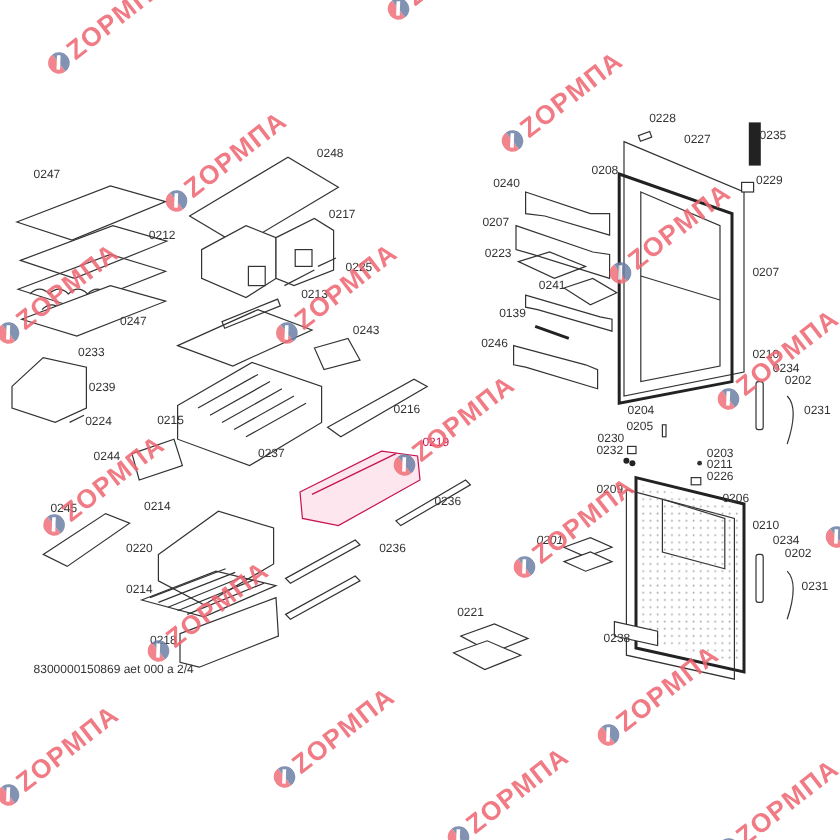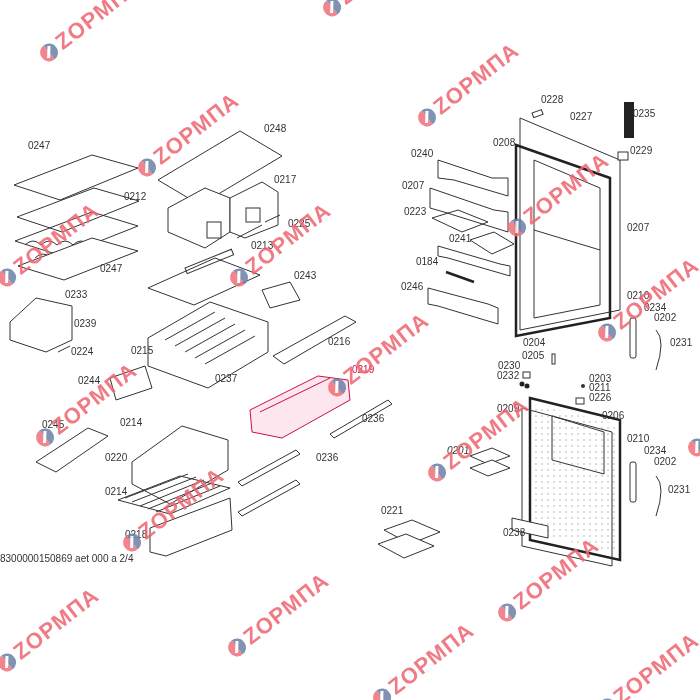--- a/index.html
+++ b/index.html
@@ -1,20 +1,20 @@
 <!DOCTYPE html>
 <html><head>
 <meta charset="utf-8">
 <style>
   html,body{margin:0;padding:0;background:#fff;}
   #stage{position:relative;width:700px;height:700px;overflow:hidden;background:#fff;font-family:"Liberation Sans",sans-serif;}
   svg{position:absolute;left:0;top:0;}
   .lbl{position:absolute;font-size:10px;color:#333;white-space:nowrap;line-height:1;}
   .lbl.hl{color:#c8104f;}
-  .footer{position:absolute;left:0;top:553px;font-size:10px;color:#333;white-space:nowrap;}
+  .footer{position:absolute;left:0;top:553px;font-size:10px;color:#333;white-space:nowrap;padding-left:28px;}
   .wm{position:absolute;display:flex;align-items:center;transform:rotate(-38deg);transform-origin:left center;pointer-events:none;opacity:.85;}
   .wm .logo{width:18px;height:18px;border-radius:50%;position:relative;overflow:hidden;margin-right:3px;}
   .wm .logo .l{position:absolute;left:0;top:0;width:50%;height:100%;background:#ef6f78;}
   .wm .logo .r{position:absolute;right:0;top:0;width:50%;height:100%;background:#6c7fa6;}
   .wm .logo .z{position:absolute;left:3px;top:7px;width:12px;height:3px;background:#fff;transform:rotate(-50deg);}
   .wm .txt{font-size:22px;font-weight:bold;color:#ee6470;letter-spacing:1px;}
   .ln{stroke:#333;stroke-width:1;fill:#fff;}
   .ln2{stroke:#333;stroke-width:1;fill:none;}
   .pink{stroke:#c8104f;fill:#fde6ee;stroke-width:1;}
   .dk{stroke:#222;stroke-width:2.5;fill:none;}
@@ -159,21 +159,21 @@
       <div class="lbl" style="left: 541px; top: 95px;">0228</div>
       <div class="lbl" style="left: 570px; top: 112px;">0227</div>
       <div class="lbl" style="left: 633px; top: 109px;">0235</div>
       <div class="lbl" style="left: 411px; top: 149px;">0240</div>
       <div class="lbl" style="left: 493px; top: 138px;">0208</div>
       <div class="lbl" style="left: 630px; top: 146px;">0229</div>
       <div class="lbl" style="left: 402px; top: 181px;">0207</div>
       <div class="lbl" style="left: 404px; top: 207px;">0223</div>
       <div class="lbl" style="left: 627px; top: 223px;">0207</div>
       <div class="lbl" style="left: 417px; top: 234px; margin-left: 32px;">0241</div>
-      <div class="lbl" style="left: 416px; top: 257px;">0184</div>
+      <div class="lbl" style="left: 416px; top: 257px;">0139</div>
       <div class="lbl" style="left: 401px; top: 282px;">0246</div>
       <div class="lbl" style="left: 627px; top: 291px;">0210</div>
       <div class="lbl" style="left: 644px; top: 303px;">0234</div>
       <div class="lbl" style="left: 654px; top: 313px;">0202</div>
       <div class="lbl" style="left: 670px; top: 338px;">0231</div>
       <div class="lbl" style="left: 523px; top: 338px;">0204</div>
       <div class="lbl" style="left: 522px; top: 351px;">0205</div>
       <div class="lbl" style="left: 498px; top: 361px;">0230</div>
       <div class="lbl" style="left: 497px; top: 371px;">0232</div>
       <div class="lbl" style="left: 589px; top: 374px;">0203</div>

